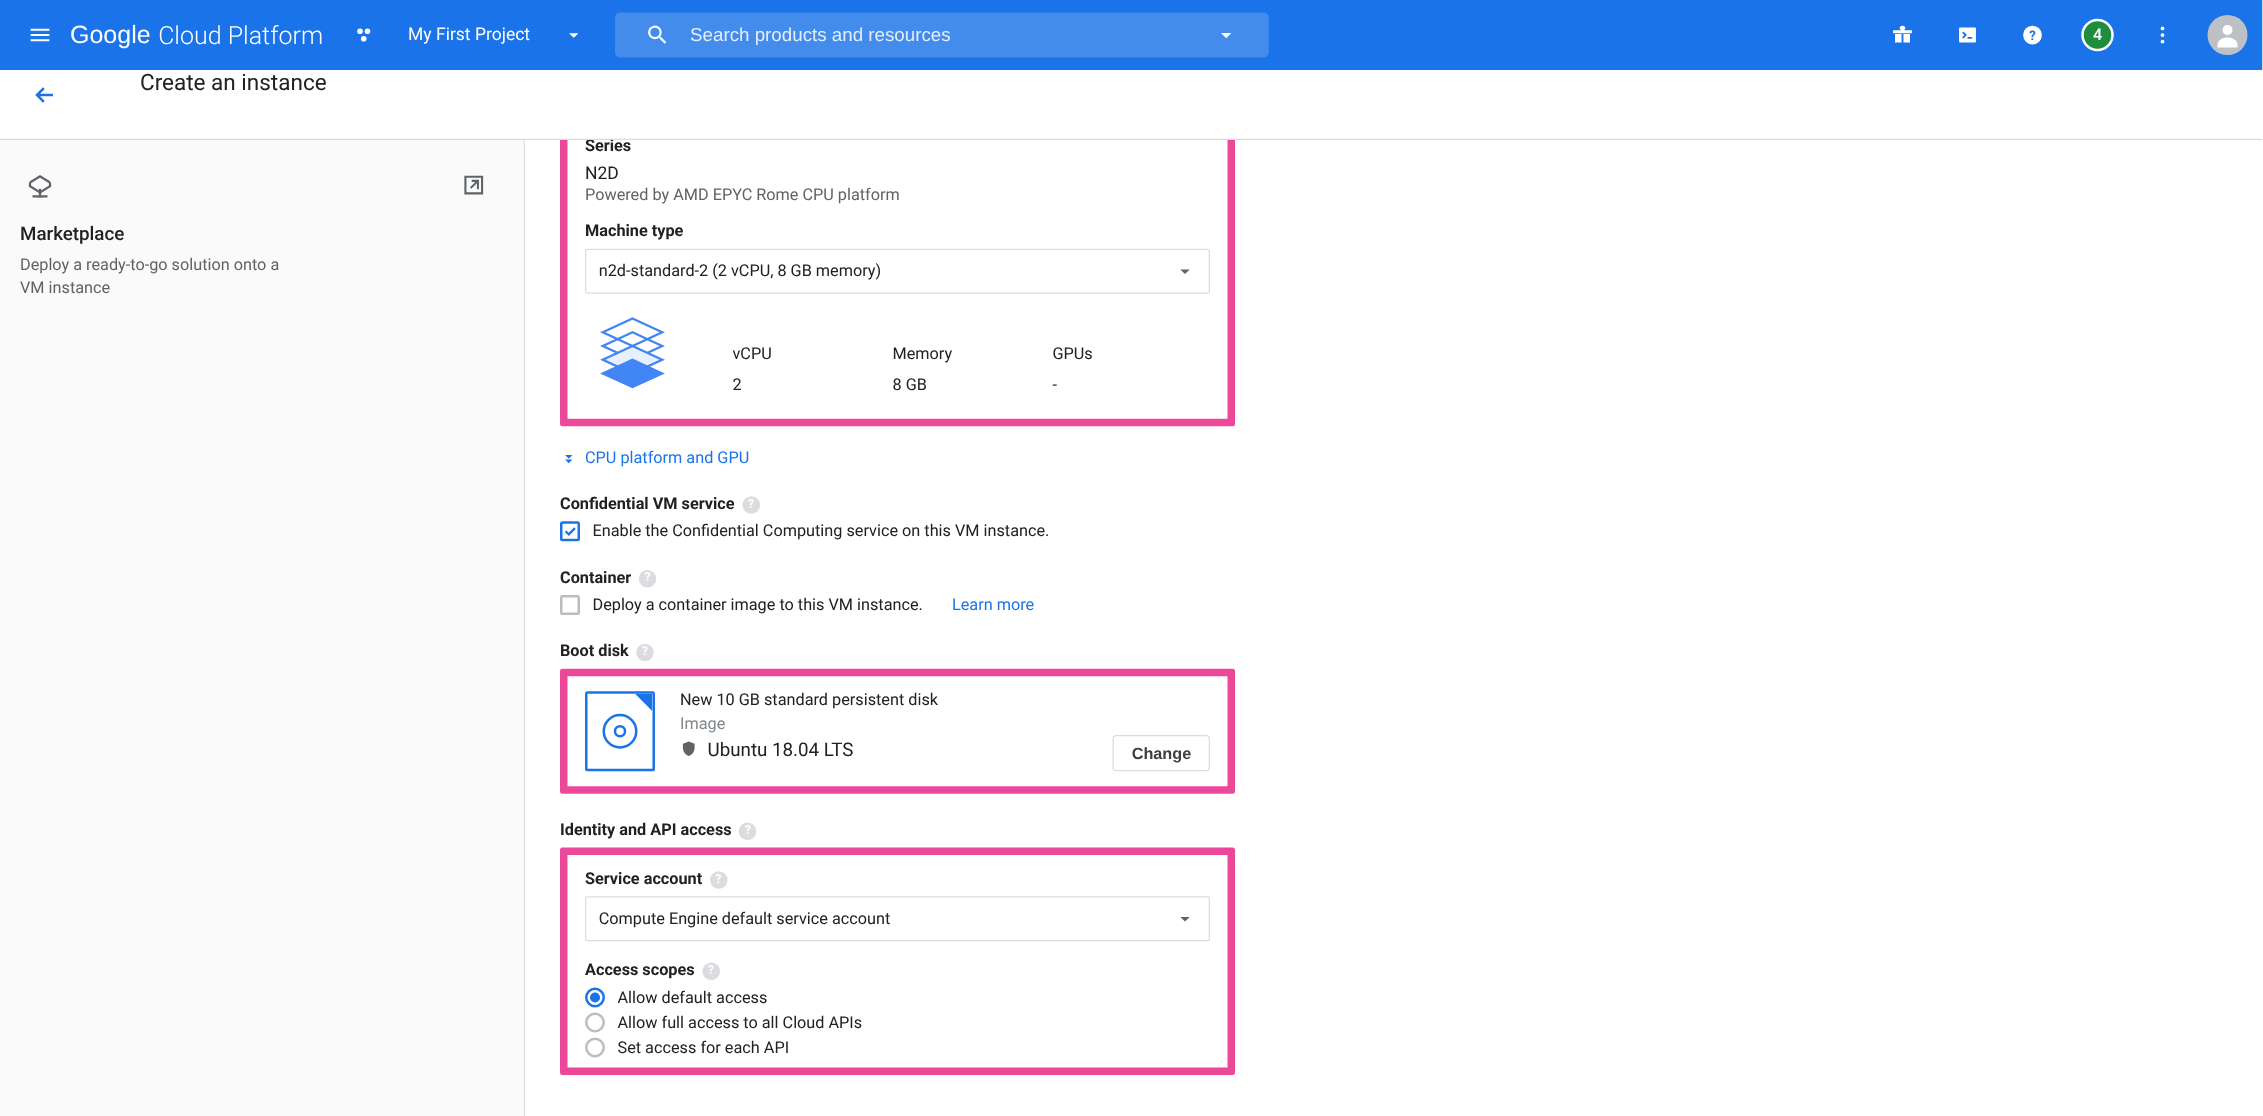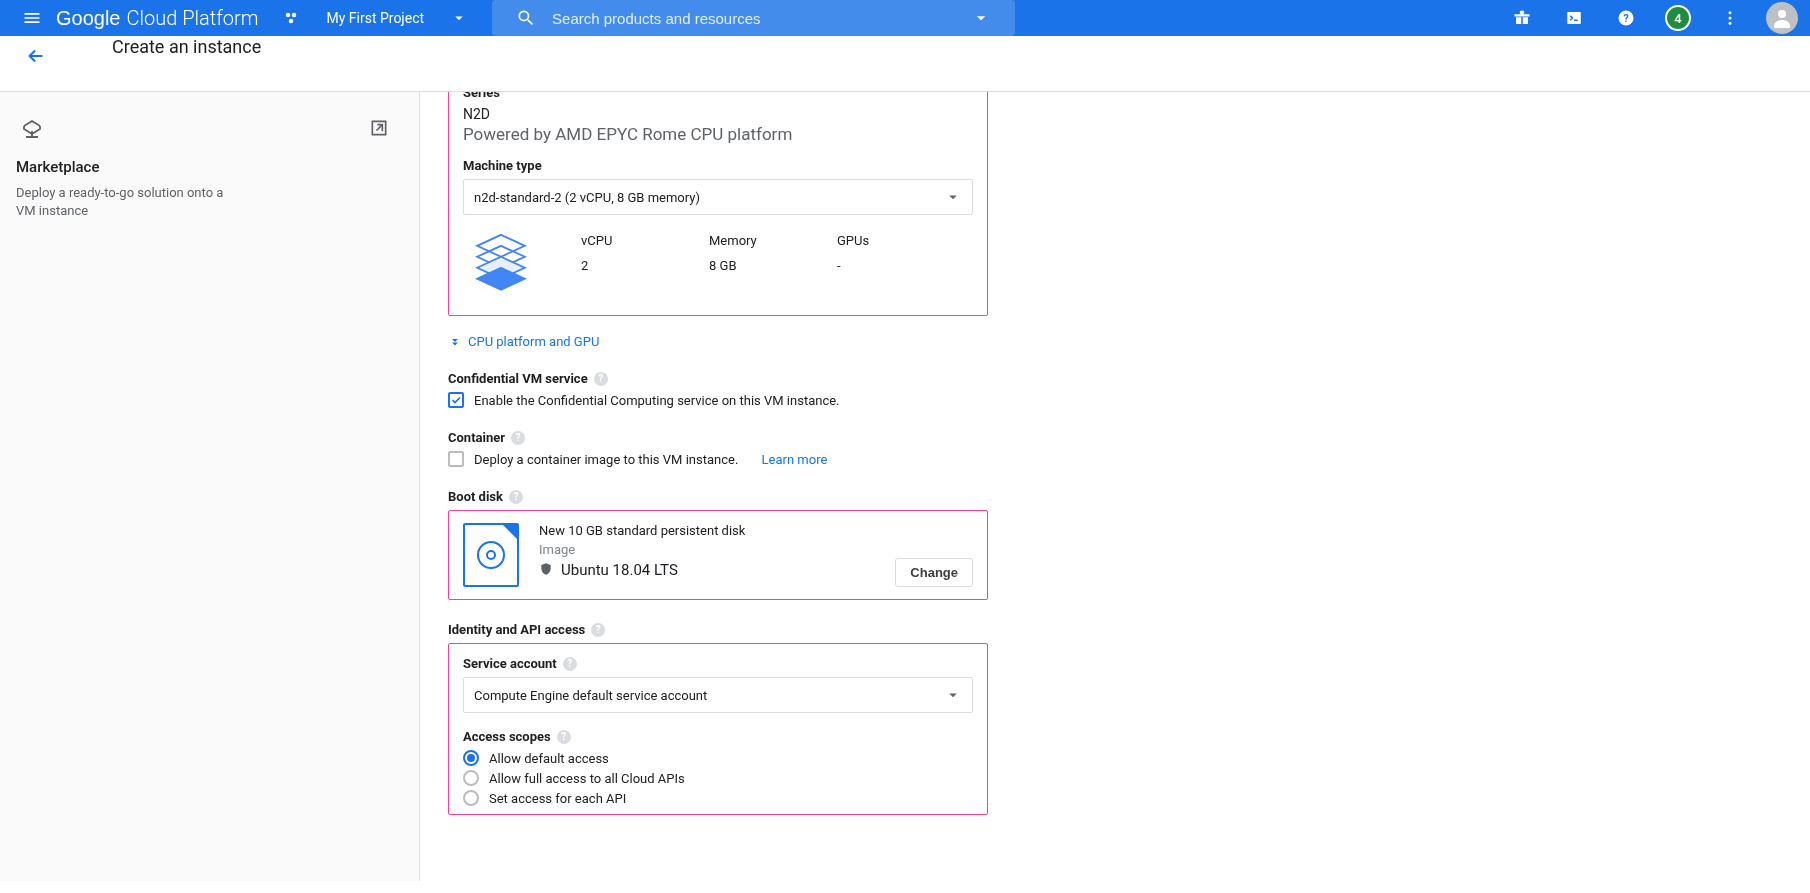--- a/index.html
+++ b/index.html
@@ -1,19 +1,19 @@
 <!DOCTYPE html>
 <html><head>
 <meta charset="utf-8">
 <style>
 * { box-sizing: border-box; margin: 0; padding: 0; }
 body { font-family: Roboto, "Helvetica Neue", Arial, sans-serif; font-size: 13px; color: #212121; background: #fff; }
 
 
-.top-bar { height: 36px; background: #1a73e8; display: flex; align-items: center; padding: 0 8px; color: #fff; position: relative; }
+.top-bar { height: 56px; background: #1a73e8; display: flex; align-items: center; padding: 0 8px; color: #fff; position: relative; }
 .hamburger { width: 48px; height: 48px; display:flex; align-items:center; justify-content:center; cursor:pointer; }
 .gcp-logo { font-size: 20px; font-weight: 400; white-space: nowrap; margin-right: 24px; display:flex; align-items:center; }
 .gcp-logo .g { font-family: "Product Sans", Arial, sans-serif; }
 .gcp-logo .cp { font-weight: 300; margin-left: 6px; }
 .project-sel { display:flex; align-items:center; gap:26px; cursor:pointer; font-size:14px; margin-right: 24px; }
 .search-wrap { flex:1; max-width: 780px; height: 36px; background: rgba(255,255,255,0.18); border-radius: 4px; display:flex; align-items:center; padding: 0 24px; gap: 16px; }
 .search-wrap input { background: transparent; border: none; outline: none; color: #fff; font-size: 15px; flex:1; }
 .search-wrap input::placeholder { color: rgba(255,255,255,0.85); }
 .top-bar .spacer { flex:1; }
 .top-icons { display:flex; align-items:center; gap: 12px; margin-left: 12px; }
@@ -34,30 +34,30 @@
 .mp-title { font-size: 15px; font-weight: 500; color: #202124; margin-bottom: 8px; }
 .mp-desc { font-size: 13px; color: #5f6368; max-width: 220px; line-height: 1.4; }
 .popout { position:absolute; right: 28px; top: 24px; width: 24px; height: 24px; display:flex; align-items:center; justify-content:center; color:#5f6368; cursor:pointer; }
 
 .main-panel { flex:1; overflow-y:auto; padding: 0 0 40px 0; display:flex; justify-content:flex-start; }
 .form-col { width: 540px; margin-left: 28px; padding-top: 0;}
 
 .section-label { font-size: 13px; font-weight: 700; color:#212121; margin-top: 22px; margin-bottom: 6px; display:flex; align-items:center; gap:6px; }
 .help-dot { width: 14px; height: 14px; border-radius:50%; background:#dadce0; font-size:10px; color:#fff; display:inline-flex; align-items:center; justify-content:center; }
 
-.box { border: 1px solid #ec4899; border-radius: 2px; padding: 12px 14px; background:#fff; }
+.box { border: 6px solid #ec4899; border-radius: 2px; padding: 12px 14px; background:#fff; }
 .series-name { font-size: 14px; color:#202124; }
-.series-sub { font-size: 17px; color:#5f6368; margin-top:2px; margin-bottom: 14px; }
+.series-sub { font-size: 13px; color:#5f6368; margin-top:2px; margin-bottom: 14px; }
 
 .dropdown { border:1px solid #dadce0; border-radius:2px; height:36px; display:flex; align-items:center; padding:0 10px; justify-content:space-between; cursor:pointer; background:#fff; font-size:13px; }
 .dropdown .dd-arrow { color:#5f6368; }
 
 .machine-stats { display:flex; gap: 48px; padding: 18px 6px 6px 6px; align-items:flex-start; }
 .machine-stats .mimg { width: 64px; display:flex; justify-content:center; }
-.stat-col { min-width: 80px; }
+.stat-col { min-width: 80px; margin-top: 23px; }
 .stat-col .h { font-size:13px; color:#202124; margin-bottom:10px; }
 .stat-col .v { font-size:13px; color:#202124; }
 
 .expand-link { color:#1a73e8; font-size:13px; display:flex; align-items:center; gap:6px; margin-top: 18px; cursor:pointer; }
 
 .check-row { display:flex; align-items:center; gap: 10px; font-size:13px; }
 .check { width:16px; height:16px; border:2px solid #1a73e8; border-radius:2px; display:inline-flex; align-items:center; justify-content:center; color:#1a73e8; }
 .check.empty { border-color:#bdbdbd; }
 .link { color:#1a73e8; cursor:pointer; }
 

